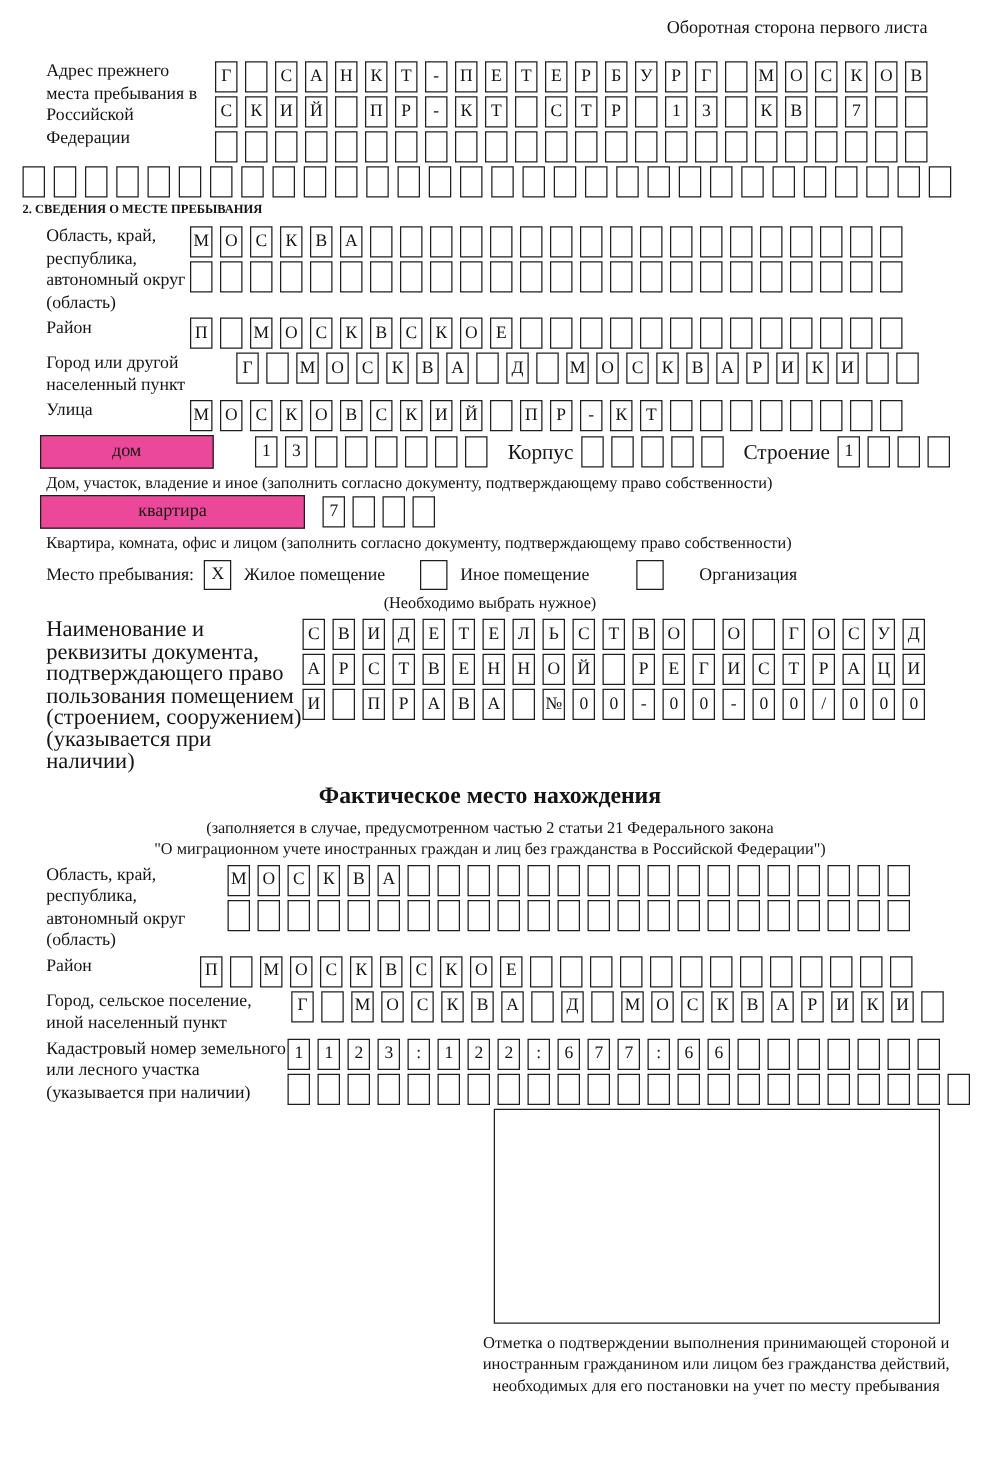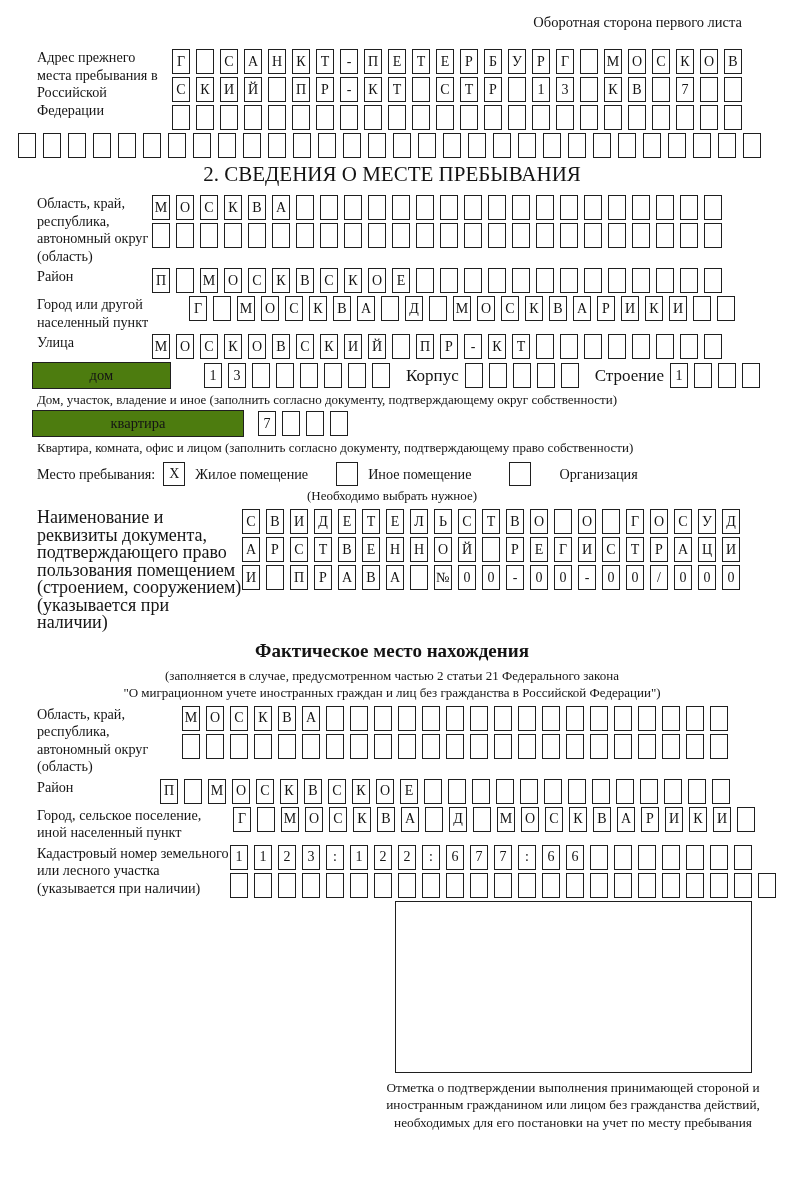--- a/index.html
+++ b/index.html
@@ -9,24 +9,24 @@
   .field{display:flex;margin-bottom:3px;}
   .field-label{margin-left:19px;font-size:14.2px;line-height:17.5px;flex:0 0 auto;}
   .w135{width:135px;} .w115{width:115px;} .w152{width:152px;} .w205{width:205px;font-size:18px;}
   .w145{width:145px;} .w123{width:123px;} .w196{width:196px;} .w193{width:193px;}
   .rows{display:flex;flex-direction:column;gap:3px;}
   .cellrow{display:flex;}
   .cell{box-sizing:border-box;flex:0 0 18px;width:18px;height:25px;border:1.6px solid #1f1f1f;margin-right:6px;display:flex;align-items:center;justify-content:center;font-size:14px;background:#fff;}
   .fullrow{margin:3px 0 4px 0;}
   .fullrow .cell{margin-right:7px;}
   .note{text-align:center;font-size:13px;line-height:16px;margin-bottom:5px;}
-  .h2{text-align:center;font-weight:normal;font-size:21px;margin:4px 0 8px 0;}
+  .h2{font-weight:bold;font-size:10px;margin:4px 0 8px 0;}
   .h3{text-align:center;font-weight:bold;font-size:19px;margin:8px 0 6px 0;font-family:Liberation Serif, serif;}
   .house-row{display:flex;align-items:center;margin:2px 0 3px 14px;}
-  .wide-box{box-sizing:border-box;height:27px;border:1.6px solid #1f1f1f;display:flex;align-items:center;justify-content:center;font-size:14.5px;background:#4d7c0f;}
+  .wide-box{box-sizing:border-box;height:27px;border:1.6px solid #1f1f1f;display:flex;align-items:center;justify-content:center;font-size:14.5px;background:#ec4899;}
   .inline-label{font-size:17px;margin:0 6px 0 10px;}
   .gap14{width:14px;} .gap40{width:40px;}
   .stay-row{display:flex;align-items:center;margin:6px 0 2px 19px;font-size:14.2px;}
   .checkbox{box-sizing:border-box;width:22px;height:24px;border:1.6px solid #1f1f1f;display:flex;align-items:center;justify-content:center;font-size:14px;margin:0 10px 0 8px;background:#fff;}
   .stamp-box{box-sizing:border-box;width:357px;height:172px;border:1.7px solid #1f1f1f;margin:3px 0 6px 377px;background:#fff;}
   .stamp-note{width:420px;margin-left:345px;text-align:center;font-size:13.3px;line-height:17.5px;}
   .mb0{margin-bottom:1px;}
 </style>
 </head>
 <body>
@@ -328,21 +328,21 @@
         <span class="cell"></span>
       </div>
     <span class="inline-label">Строение</span>
     <div class="cellrow">
         <span class="cell">1</span>
         <span class="cell"></span>
         <span class="cell"></span>
         <span class="cell"></span>
       </div>
   </div>
-  <div class="note mb0" style="text-align:left;margin-left:19px;">Дом, участок, владение и иное (заполнить согласно документу, подтверждающему округ собственности)</div>
+  <div class="note mb0" style="text-align:left;margin-left:19px;">Дом, участок, владение и иное (заполнить согласно документу, подтверждающему право собственности)</div>
 
   <div class="house-row">
     <div class="wide-box" style="width:212px">квартира</div>
     <div class="gap14"></div>
     <div class="cellrow">
         <span class="cell">7</span>
         <span class="cell"></span>
         <span class="cell"></span>
         <span class="cell"></span>
       </div>

